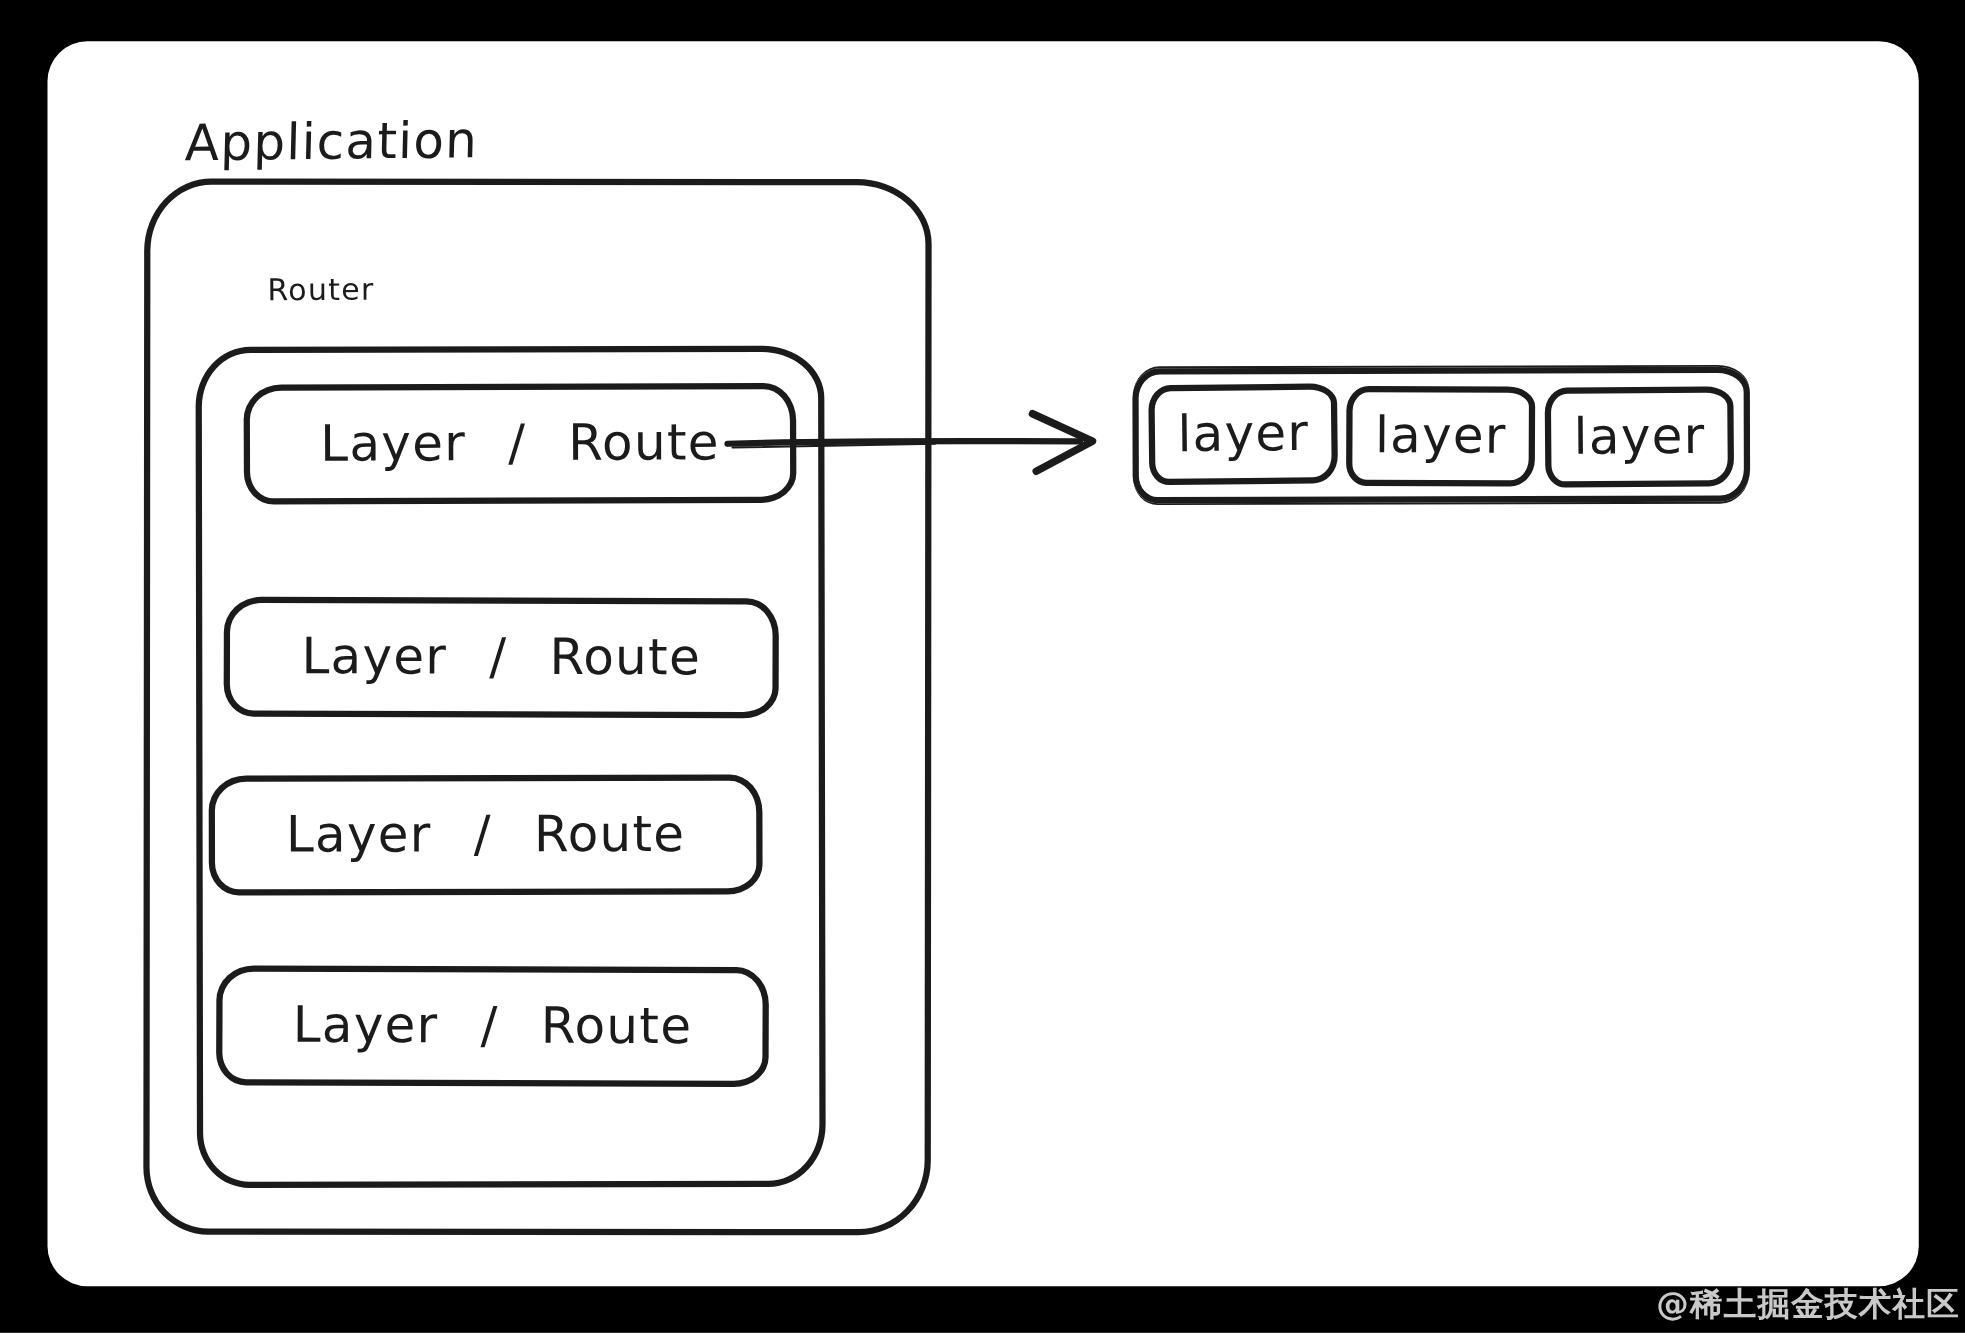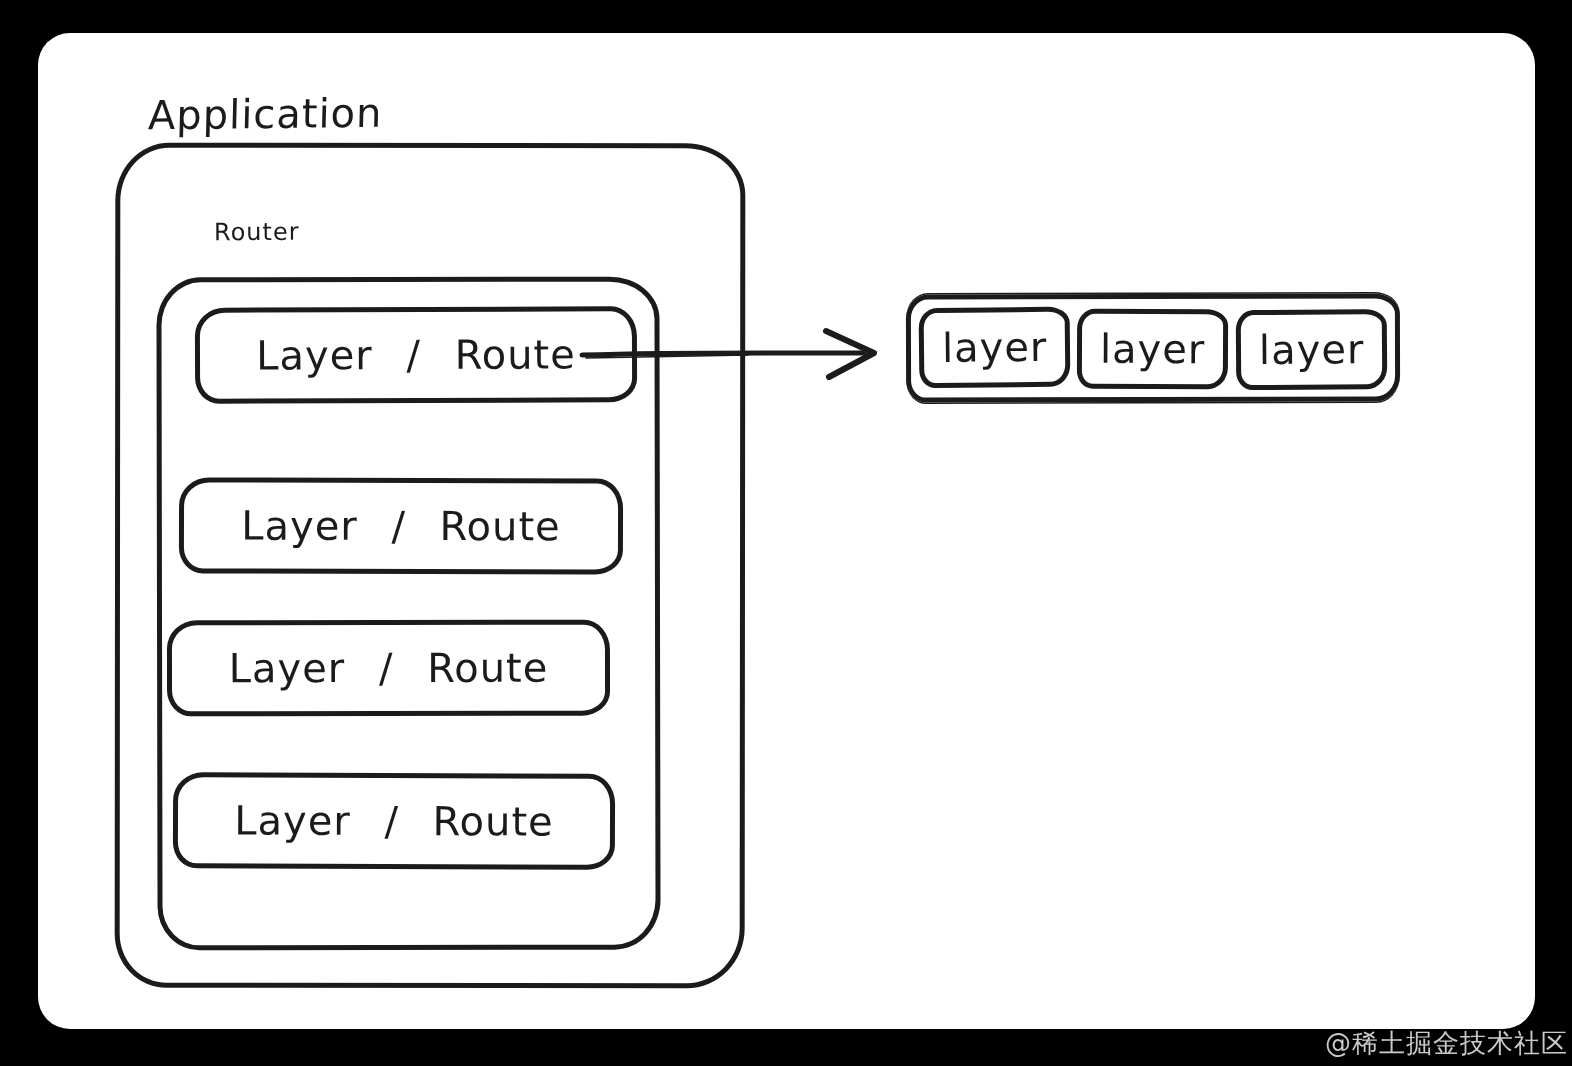--- a/index.html
+++ b/index.html
@@ -109,20 +109,21 @@
     pointer-events: none;
   }
 
   
   .watermark {
     position: absolute;
     right: 4px; bottom: 5px;
     font-size: 26px;
     color: var(--watermark);
     letter-spacing: 1px;
+    font-weight: bold;
   }
 </style>
 </head>
 <body>
 
 <div class="stage">
 
   <div class="card">
 
     <div class="app-label hand">Application</div>

